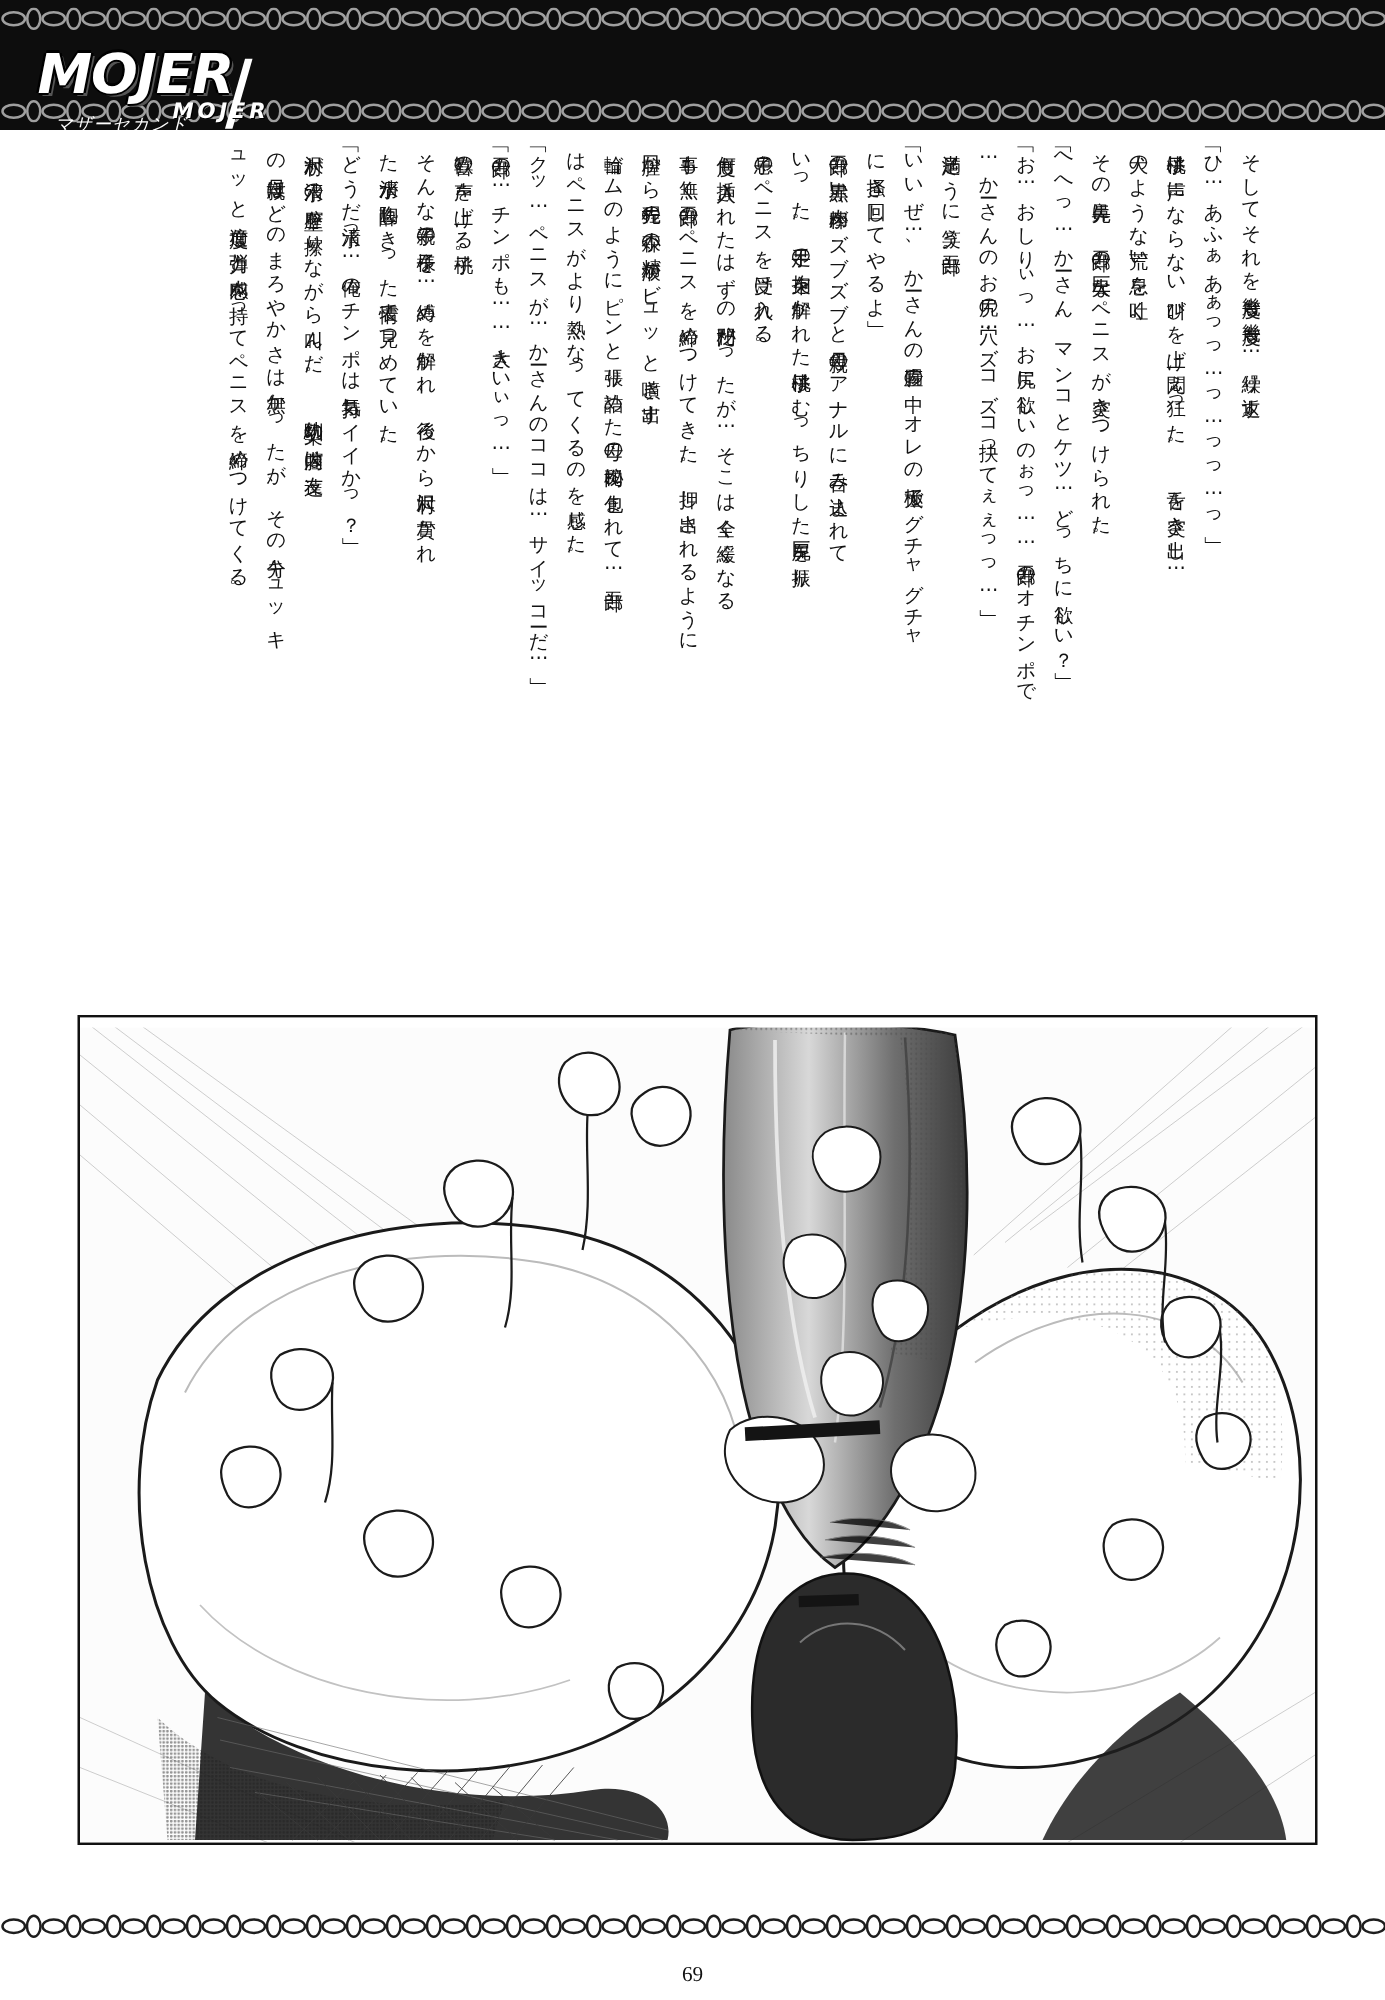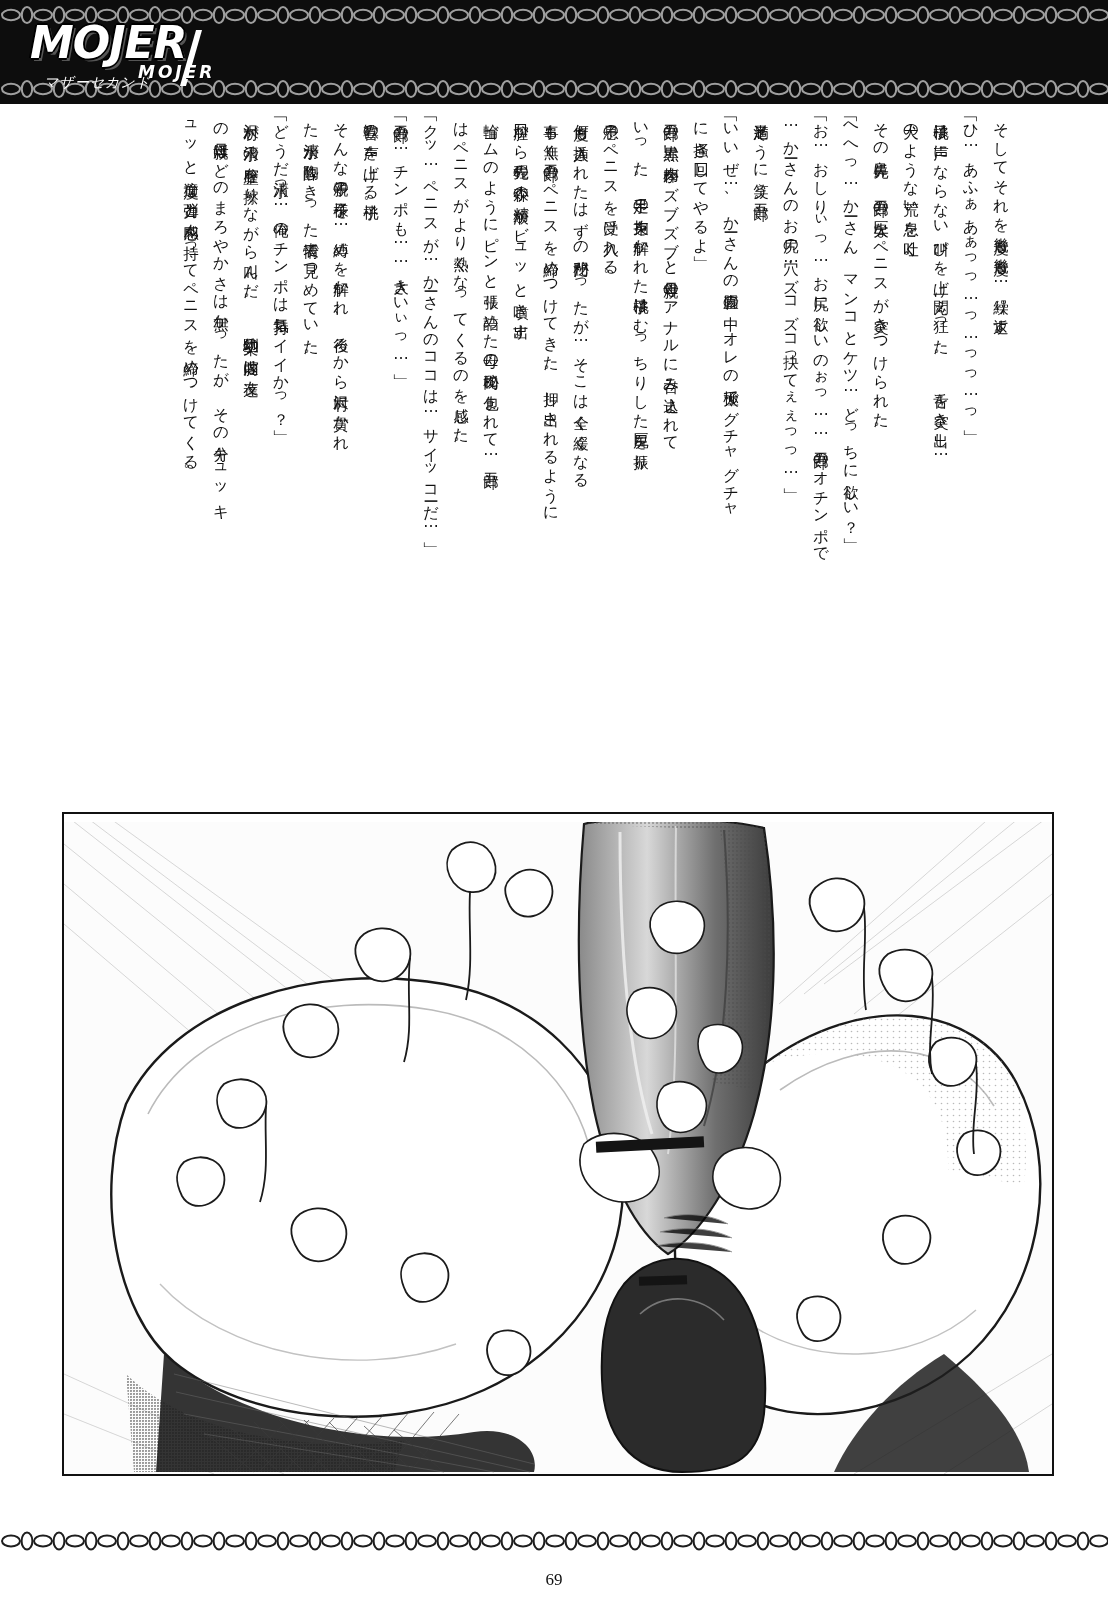--- a/index.html
+++ b/index.html
@@ -29,21 +29,21 @@
     left: 0;
     width: 1108px;
     height: 18px;
     opacity: 0.85;
   }
   .chain-top { top: 6px; }
   .chain-bottom { top: 80px; }
 
   .logo-plate {
     position: absolute;
-    left: 18px; top: 18px;
+    left: 18px; top: 35px;
     width: 280px;
     height: 72px;
   }
   .logo-main {
     position: absolute;
     left: 12px; top: 2px;
     font-family: "DejaVu Sans", sans-serif;
     font-weight: bold;
     font-style: italic;
     font-size: 44px;

